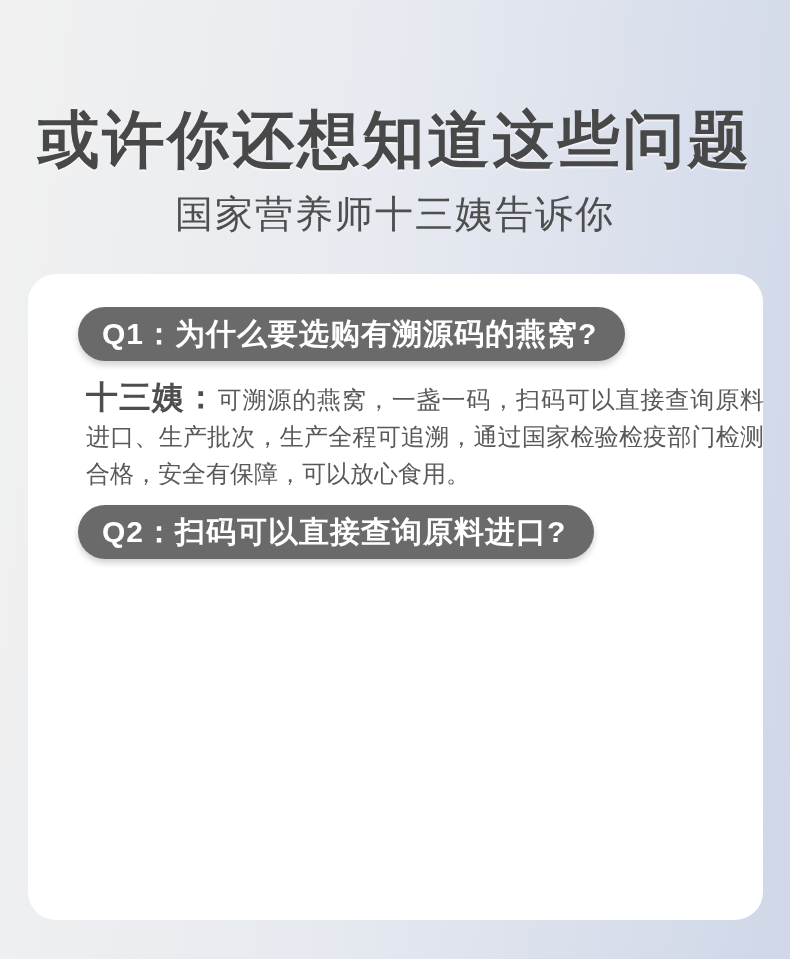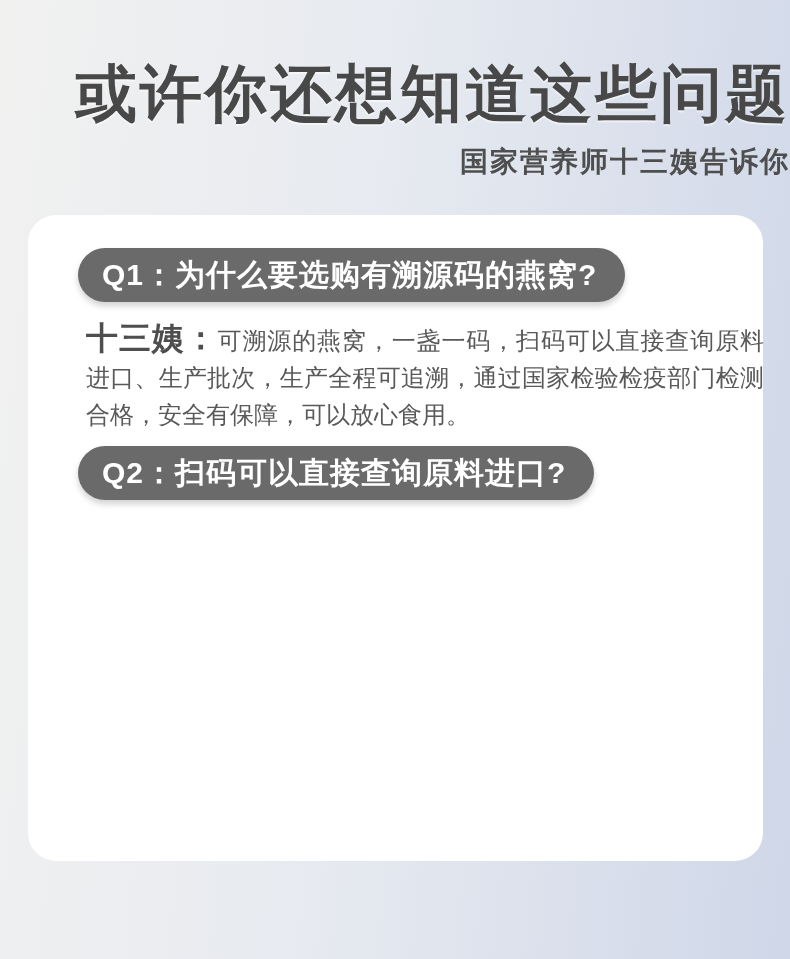--- a/index.html
+++ b/index.html
@@ -2,35 +2,34 @@
 <html><head>
 <meta charset="utf-8">
 <style>
   * { margin:0; padding:0; box-sizing:border-box; }
   html,body { width:790px; height:959px; }
   body {
     font-family:"Liberation Sans","DejaVu Sans",sans-serif;
     background:linear-gradient(96deg,#f1f1f0 0%,#e7eaf0 45%,#cfd7e8 100%);
     overflow:hidden;
   }
-  .header { padding-top:58px; text-align:right; }
+  .header { padding-top:104px; text-align:center; }
   .page-title {
     font-size:62px;
     font-weight:bold;
     color:#484848;
     letter-spacing:3px;
     line-height:1.15;
     text-shadow:0 2px 1px rgba(255,255,255,0.55);
   }
   .page-subtitle {
     margin-top:14px;
-    font-size:28px;
+    font-size:38px;
     color:#4e4e4e;
     letter-spacing:2px;
-    font-weight:bold;
   }
   .qa-card {
     width:735px;
     height:646px;
     margin:34px 0 0 28px;
     background:#ffffff;
     border-radius:28px;
     padding:33px 30px 38px 30px;
   }
   .qa-section { margin-top:13px; }

